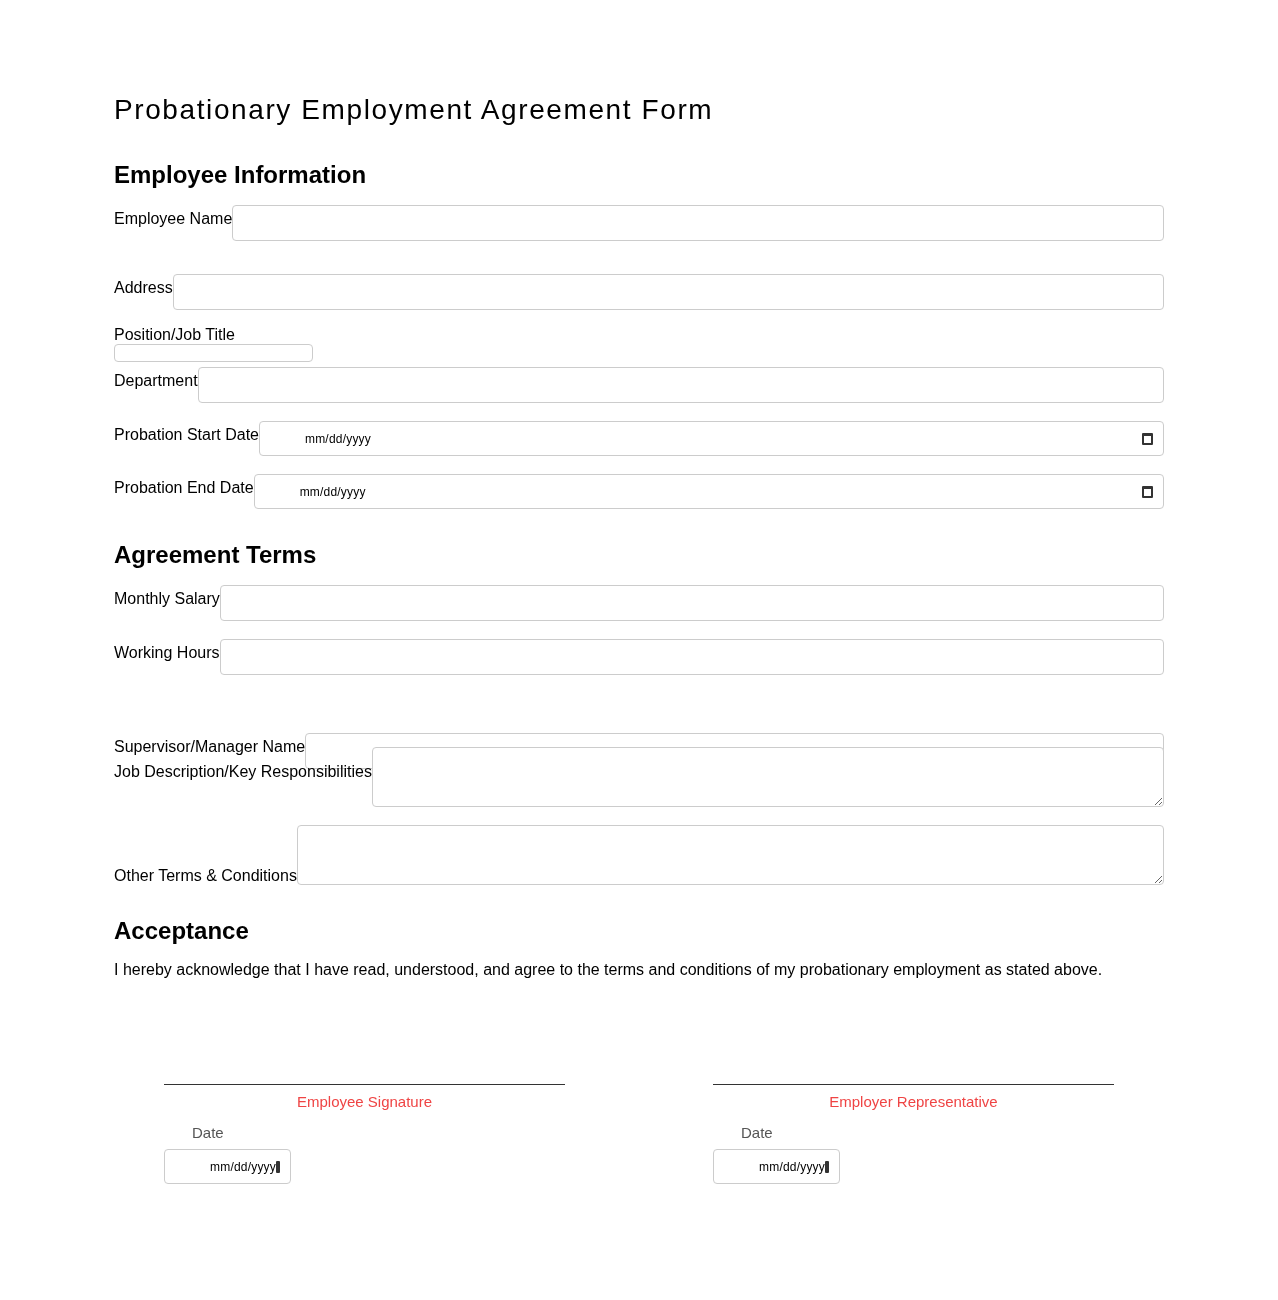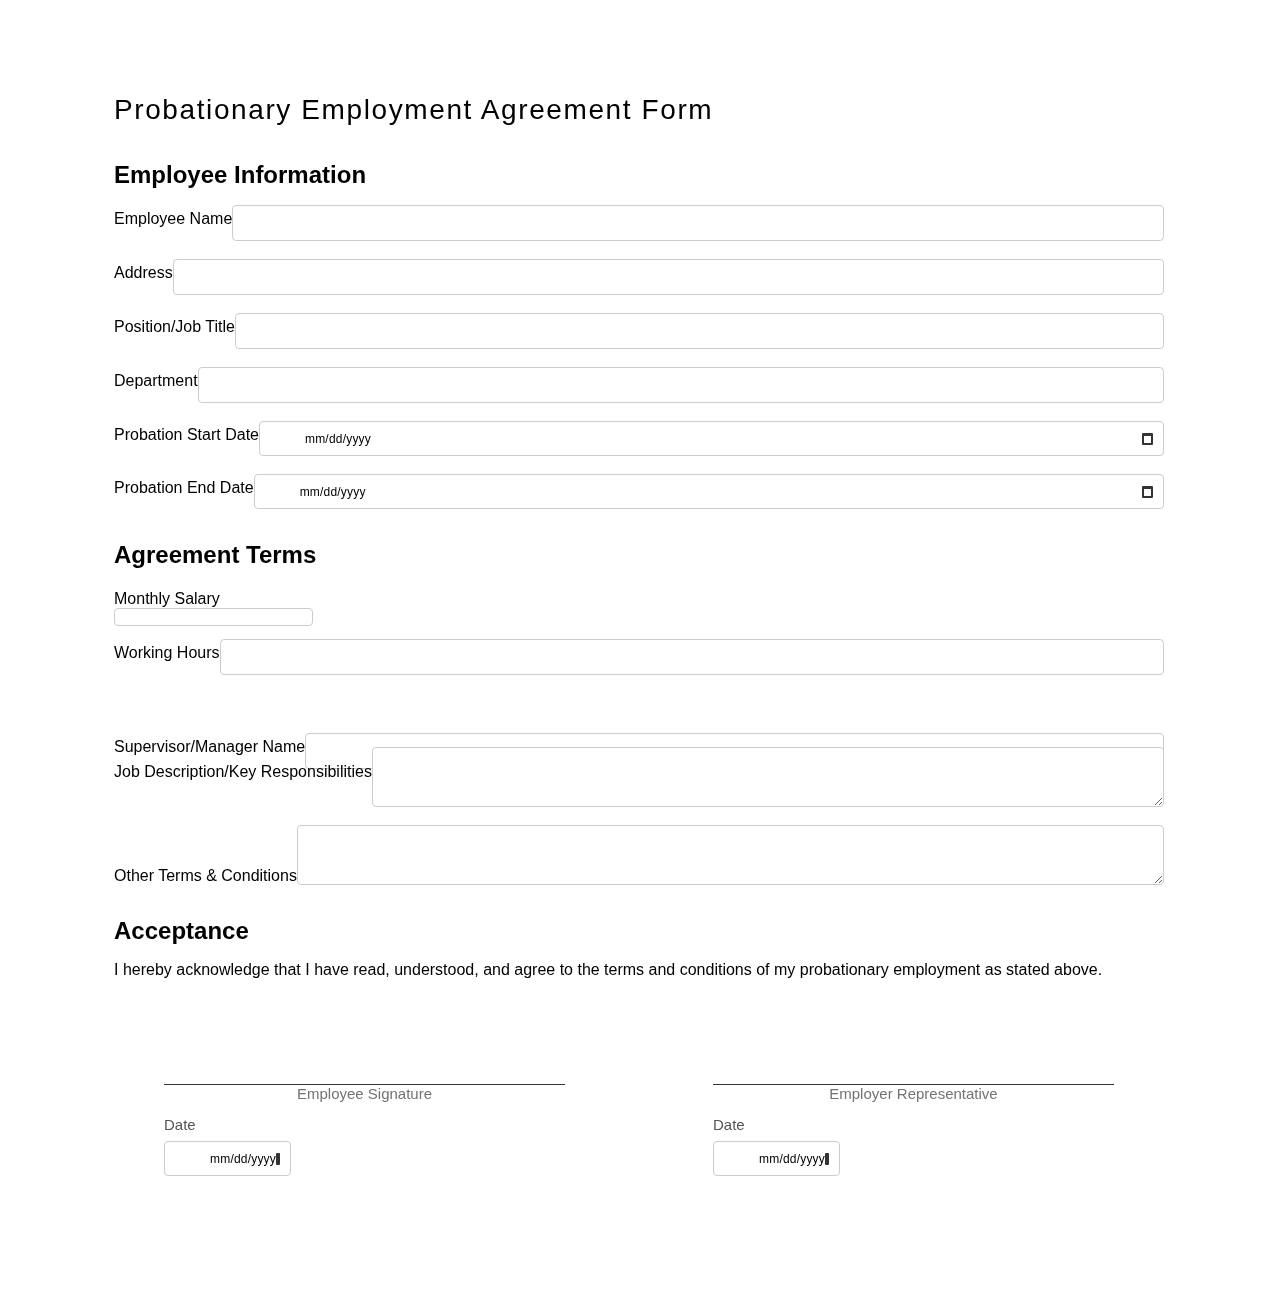--- a/index.html
+++ b/index.html
@@ -104,29 +104,31 @@
       top: 1084px;
       width: 401px;
     }
     .sig-line {
       border-top: 1px solid #333;
       height: 0;
       width: 401px;
     }
     .sig-label {
       text-align: center;
-      color: #737373;
+      color: #ef4444;
       font-size: 15px;
+      margin-top: 8px;
       line-height: 18px;
     }
     .sig-date-label {
       color: #555;
       font-size: 15px;
       margin-top: 13px;
       line-height: 18px;
+      margin-left: 28px;
     }
     .sig-date {
       margin-top: 7px;
       width: 127px;
       height: 35px;
       border: 1px solid #cccccc;
       border-radius: 4px;
       display: flex;
       align-items: center;
       justify-content: space-between;
@@ -141,26 +143,26 @@
 
   <h1 class="page-title">Probationary Employment Agreement Form</h1>
 
   <h2 class="section-title" style="top:160px;">Employee Information</h2>
 
   <div class="row" style="top:205px;">
     <label>Employee Name</label>
     <input type="text" value="" style="">
   </div>
 
-  <div class="row" style="top:259px;">
+  <div class="row" style="top:274px;">
     <label>Address</label>
     <input type="text" value="" style="">
   </div>
 
-  <div class="row" style="top:313px;">
+  <div class="row" style="top:321px;flex-direction:column;">
     <label>Position/Job Title</label>
     <input type="text" value="" style="">
   </div>
 
   <div class="row" style="top:367px;">
     <label>Department</label>
     <input type="text" value="" style="">
   </div>
 
   <div class="row" style="top:421px;">
@@ -174,21 +176,21 @@
   <div class="row" style="top:474px;">
     <label>Probation End Date</label>
     <div class="date-field">
       <span class="date-placeholder">mm/dd/yyyy</span>
       <span class="cal-icon"></span>
     </div>
   </div>
 
   <h2 class="section-title" style="top:540px;">Agreement Terms</h2>
 
-  <div class="row" style="top:585px;flex-direction:column;">
+  <div class="row" style="top:585px;">
     <label>Monthly Salary</label>
     <input type="text" value="" style="">
   </div>
 
   <div class="row" style="top:639px;">
     <label>Working Hours</label>
     <input type="text" value="" style="">
   </div>
 
   <div class="row" style="top:693px;margin-top:40px;">

